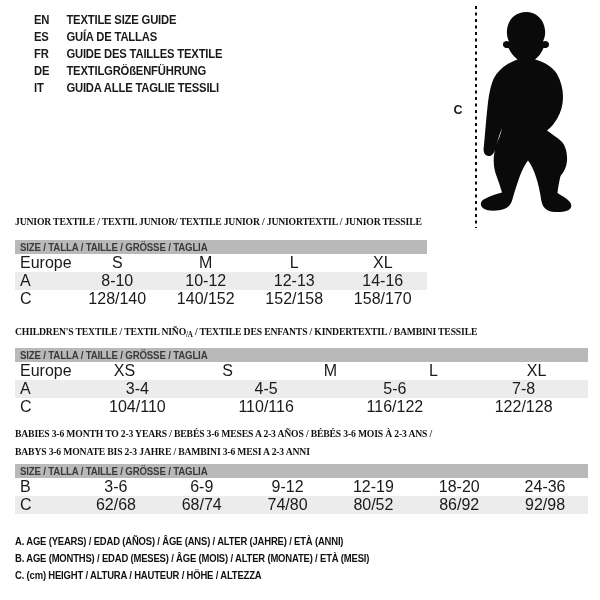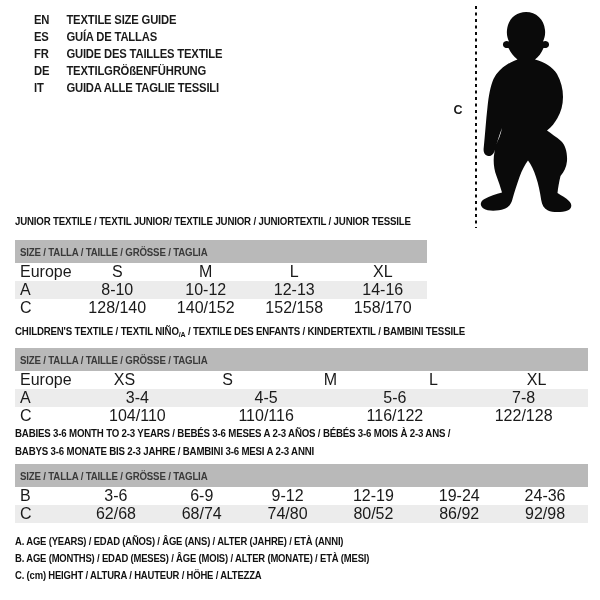--- a/index.html
+++ b/index.html
@@ -13,31 +13,31 @@
   .lang-block{position:absolute;left:34px;top:11px;}
   .lang-row{display:flex;height:17px;align-items:center;font-size:12.5px;font-weight:bold;
             transform:scaleX(0.9);transform-origin:0 50%;letter-spacing:-0.2px;white-space:nowrap;}
   .lang-code{width:36px;}
   
   .figure-svg{position:absolute;left:445px;top:4px;}
   .figure-label{position:absolute;left:451px;top:103px;width:14px;text-align:center;
                 font-size:12.5px;font-weight:bold;}
   
   .section-title{position:absolute;left:15px;font-size:11px;font-weight:bold;color:#111;
-                 line-height:18px;}
+                 line-height:18px;font-family:Liberation Serif, serif;}
   #s1-title{top:212px;}
   #s2-title{top:322px;}
   #s3-title{top:424px;}
   .t2-sub{font-size:8px;vertical-align:-2px;}
   
   .size-table{position:absolute;left:15px;}
   #table1{top:240px;width:412px;}
   #table2{top:348px;width:573px;}
   #table3{top:464px;width:573px;}
-  .size-header{height:23px;background:var(--header-bg,#b9b9b9);display:flex;align-items:center;
+  .size-header{height:14px;background:var(--header-bg,#b9b9b9);display:flex;align-items:center;
                padding-left:5px;font-size:11px;font-weight:bold;color:#3a3a3a;}
   .t-row{display:flex;height:18px;align-items:center;font-size:16px;color:#1a1a1a;}
   .t-row.stripe{background:var(--stripe-bg,#ececec);}
   .t-label{width:58px;padding-left:5px;box-sizing:border-box;}
   .t-cell{flex:1;text-align:center;}
   
   .legend{position:absolute;left:15px;top:533px;}
   .legend-line{font-size:11px;font-weight:bold;color:#111;line-height:17px;
                transform:scaleX(0.86);transform-origin:0 50%;letter-spacing:-0.2px;white-space:nowrap;}
   .sil{fill:var(--sil,#0a0a0a);}
@@ -185,21 +185,21 @@
 <div class="size-table" id="table3">
   <div class="size-header">
     <span class="cond">SIZE / TALLA / TAILLE / GRÖSSE / TAGLIA</span>
   </div>
   <div class="t-row">
     <span class="t-label">B</span>
     <span class="t-cell">3-6</span>
     <span class="t-cell">6-9</span>
     <span class="t-cell">9-12</span>
     <span class="t-cell">12-19</span>
-    <span class="t-cell">19-24</span>
+    <span class="t-cell">18-20</span>
     <span class="t-cell">24-36</span>
   </div>
   <div class="t-row stripe">
     <span class="t-label">C</span>
     <span class="t-cell">62/68</span>
     <span class="t-cell">68/74</span>
     <span class="t-cell">74/80</span>
     <span class="t-cell">80/52</span>
     <span class="t-cell">86/92</span>
     <span class="t-cell">92/98</span>

